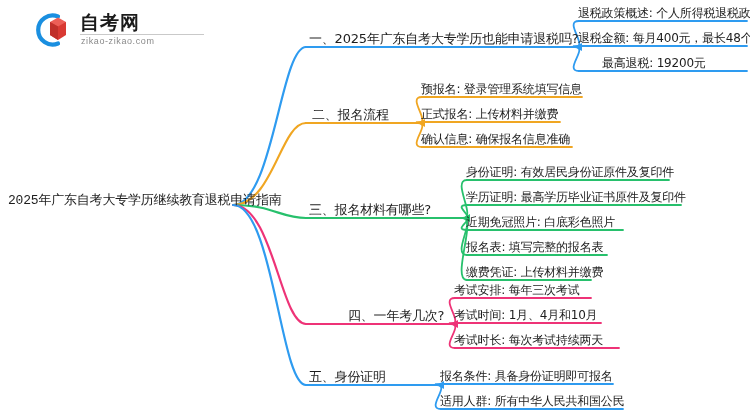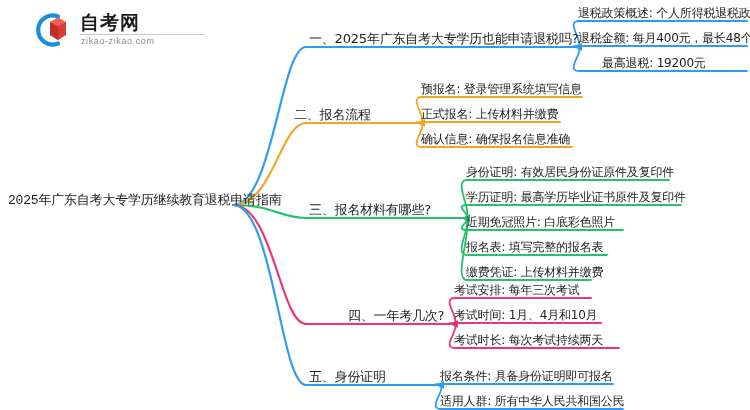--- a/index.html
+++ b/index.html
@@ -181,21 +181,21 @@
     </div>
   </div>
 
   <div id="root-title">2025年广东自考大专学历继续教育退税申请指南</div>
 
   <div class="branch-label" style="left:309px; top:31px;text-align:center;">一、2025年广东自考大专学历也能申请退税吗?</div>
   <div class="leaf-label" style="left:578px; top:6px;">退税政策概述: 个人所得税退税政策</div>
   <div class="leaf-label" style="left:578px; top:31px;">退税金额: 每月400元，最长48个月</div>
   <div class="leaf-label" style="left:578px; top:56px;margin-left:24px;">最高退税: 19200元</div>
 
-  <div class="branch-label" style="left:294px; top:107px;">二、报名流程</div>
+  <div class="branch-label" style="left:312px; top:107px;">二、报名流程</div>
   <div class="leaf-label" style="left:421px; top:107px;">正式报名: 上传材料并缴费</div>
   <div class="leaf-label" style="left:421px; top:82px;">预报名: 登录管理系统填写信息</div>
   <div class="leaf-label" style="left:421px; top:132px;">确认信息: 确保报名信息准确</div>
 
   <div class="branch-label" style="left:309px; top:202px;">三、报名材料有哪些?</div>
   <div class="leaf-label" style="left:466px; top:165px;">身份证明: 有效居民身份证原件及复印件</div>
   <div class="leaf-label" style="left:466px; top:190px;">学历证明: 最高学历毕业证书原件及复印件</div>
   <div class="leaf-label" style="left:466px; top:215px;">近期免冠照片: 白底彩色照片</div>
   <div class="leaf-label" style="left:466px; top:240px;">报名表: 填写完整的报名表</div>
   <div class="leaf-label" style="left:466px; top:265px;">缴费凭证: 上传材料并缴费</div>

